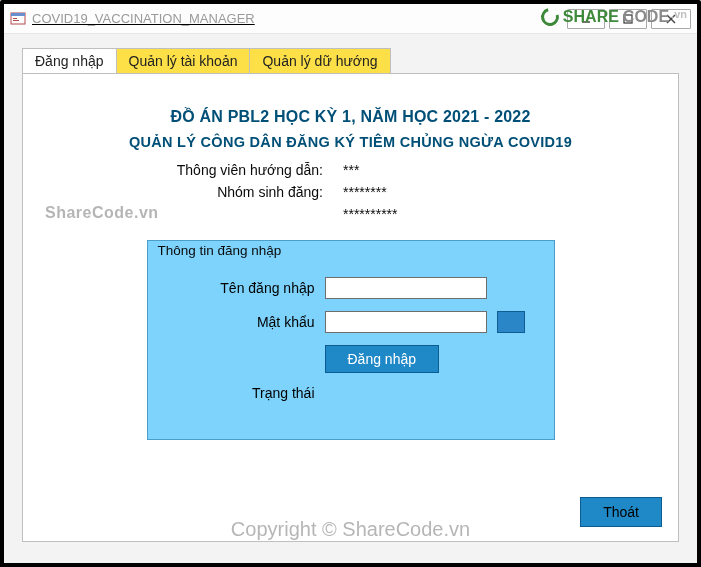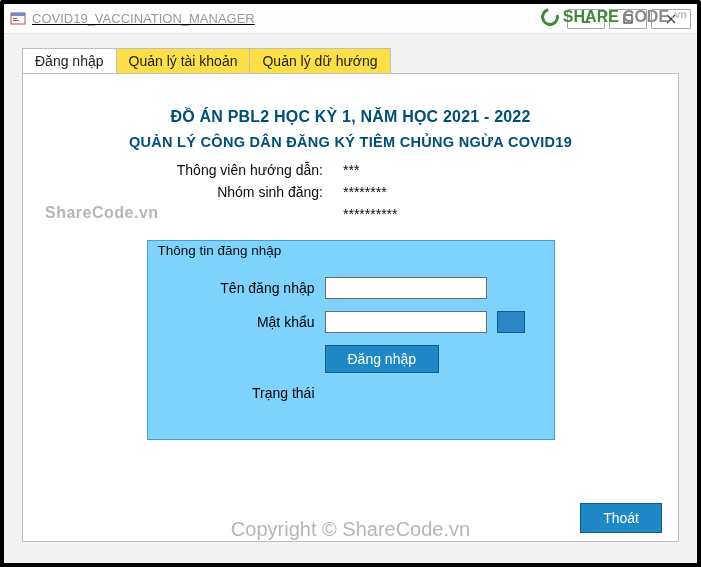--- a/index.html
+++ b/index.html
@@ -121,22 +121,22 @@
   }
   .login-actions { grid-column: 2 / 3; display:flex; }
   .btn-login {
     background:#1f88c6; color:#fff; border:1px solid #0e5c8f;
     font-size:14px; padding: 5px 22px; cursor:pointer;
   }
   .status-val { color:#d60000; font-size:14px; grid-column: 2 / 4; }
 
   
   .btn-exit {
-    position:absolute; right: 16px; bottom: 8px;
-    background:#1f88c6; color:#ffffff; border:1px solid #0e5c8f;
+    position:absolute; right: 16px; bottom: 14px;
+    background:#1f88c6; color:#000000; border:1px solid #0e5c8f;
     font-size:14px; padding: 6px 22px; cursor:pointer;margin-top:35px;
   }
 
   
   .wm { position:absolute; color:rgba(90,90,90,.45); pointer-events:none; font-family: Tahoma, Arial, sans-serif; }
   .wm1 { left: 41px; top: 200px; font-size: 16px; font-weight:600; letter-spacing:.5px; }
   .wm2 { left: 0; right:0; bottom: 22px; text-align:center; font-size: 20px; }
 
   
   .sc-logo { position:absolute; right: 10px; top: 4px; display:flex; align-items:center; gap:4px;

